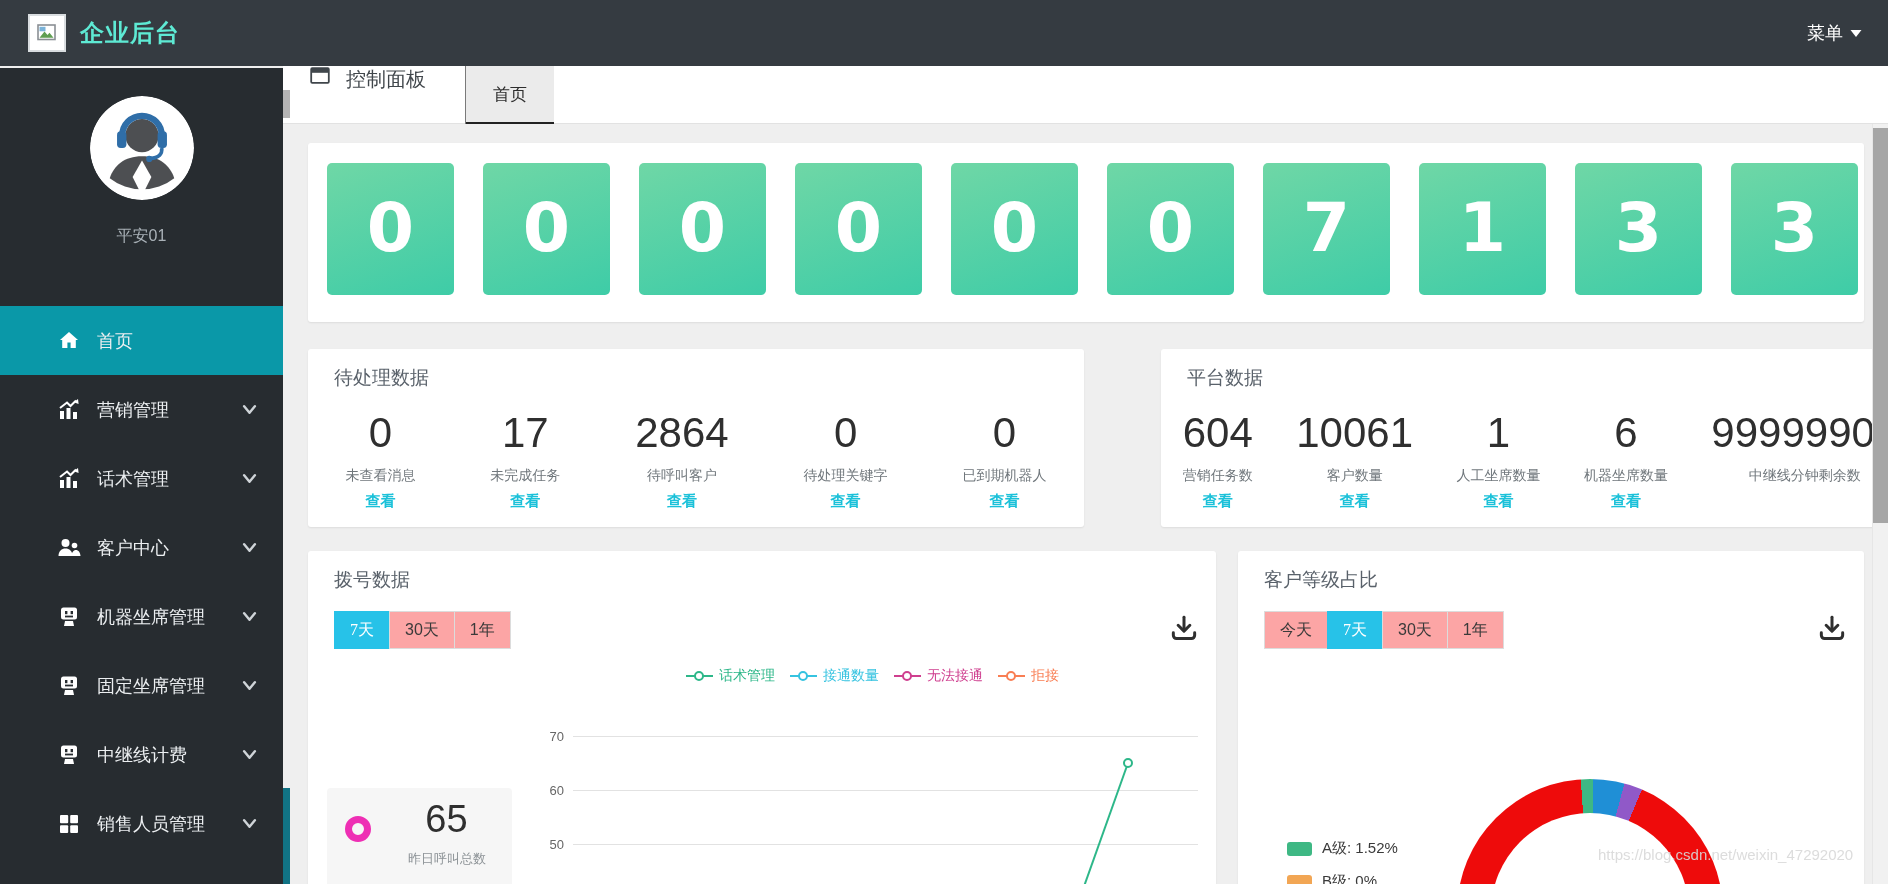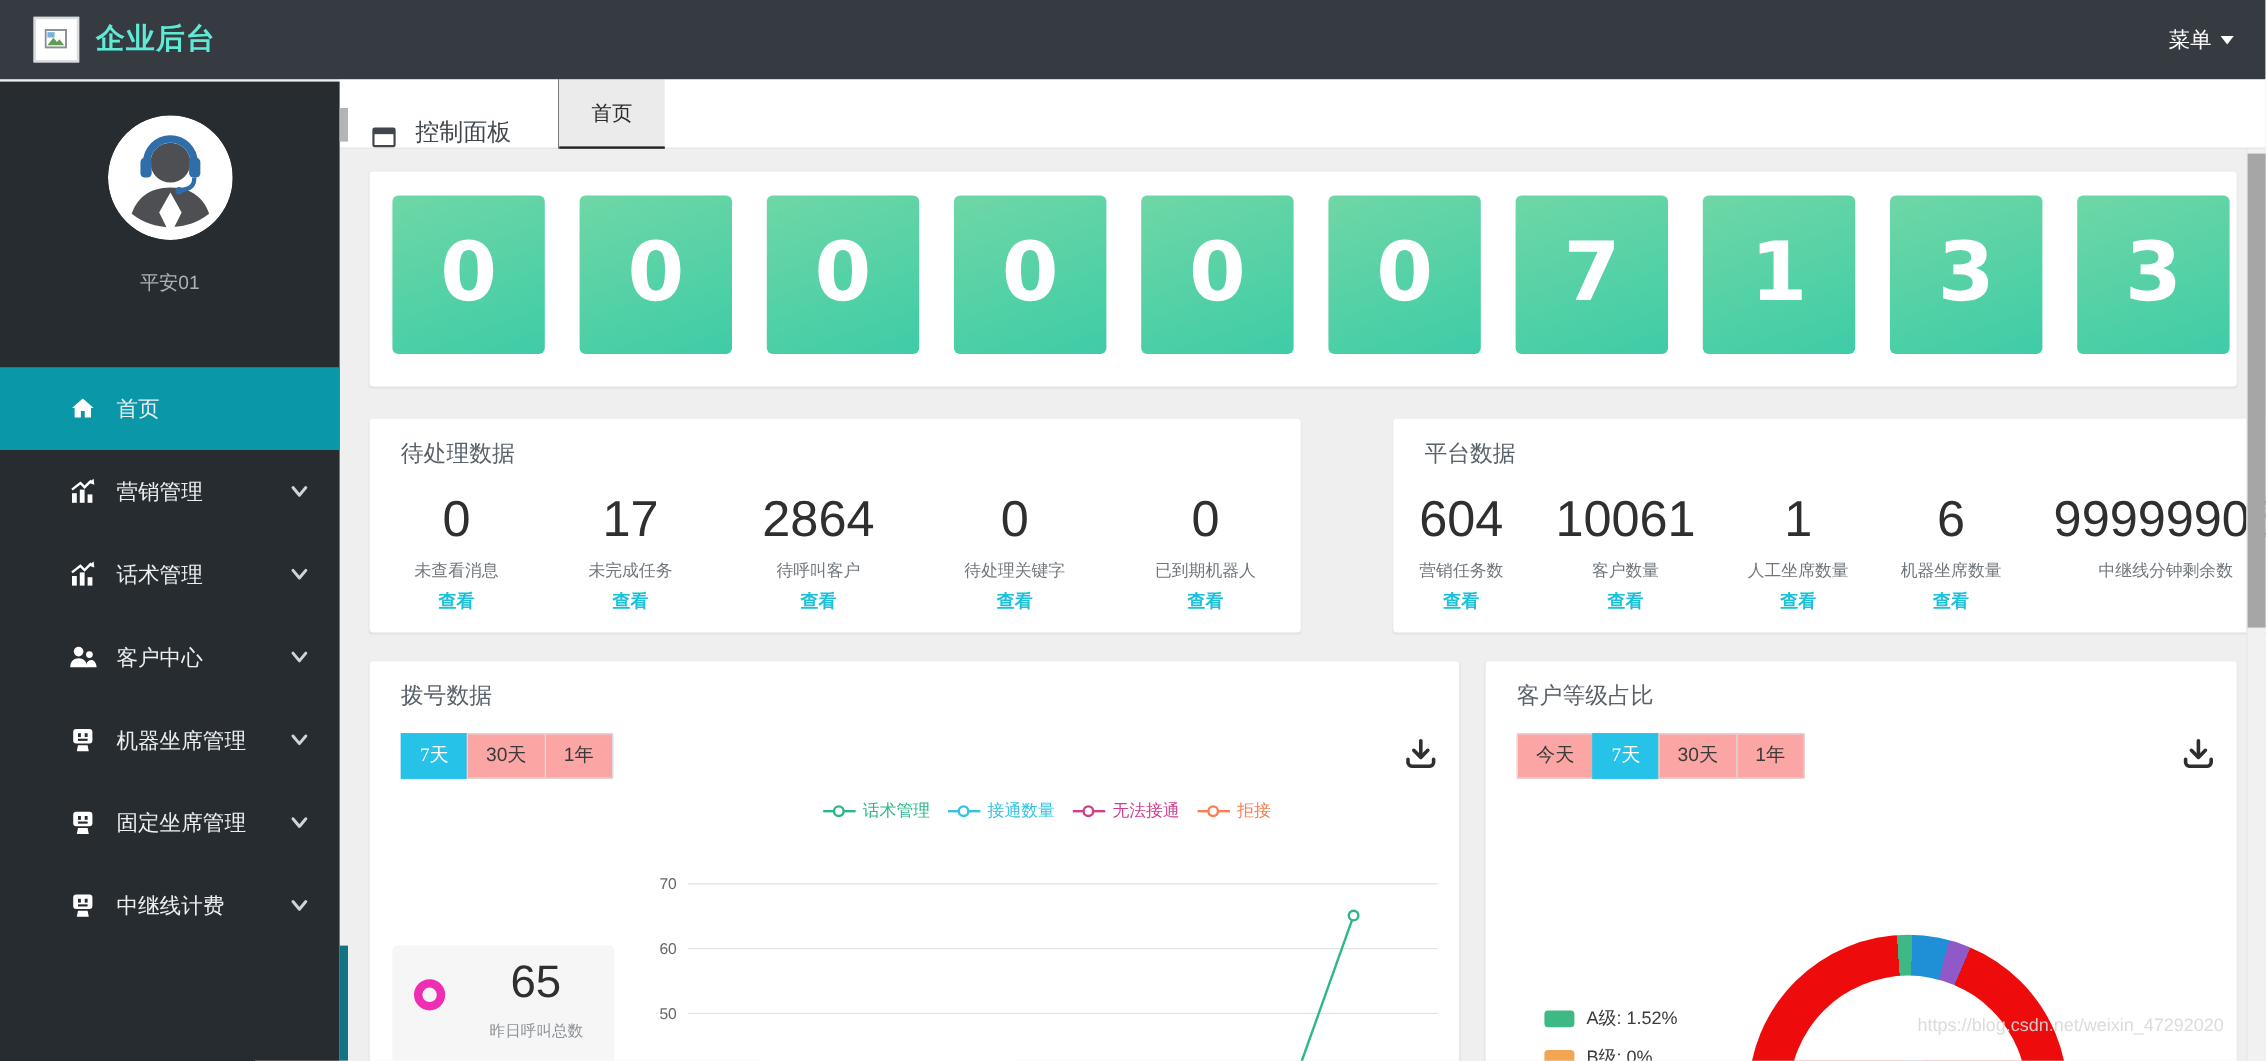--- a/index.html
+++ b/index.html
@@ -22,21 +22,21 @@
   .mi { position:relative; height:69px; display:flex; align-items:center; padding-left:57px; cursor:pointer; }
   .mi.active { background:#0a98a8; }
   .mi .ico { width:24px; height:24px; margin-right:16px; flex:0 0 24px; }
   .mi .lbl { color:#eceff1; font-size:18px; }
   .mi .chev { position:absolute; right:26px; top:28px; }
   
   .side-strip-thumb-top { position:absolute; left:283px; top:90px; width:7px; height:28px; background:#b4b4b4; z-index:30; }
   .side-strip-thumb-bottom { position:absolute; left:283px; top:788px; width:7px; height:96px; background:#117384; z-index:30; }
   
   .tabbar { position:absolute; left:283px; top:66px; width:1605px; height:58px; background:#fff; border-bottom:1px solid #e2e2e2; z-index:5; }
-  .crumb-tab { position:absolute; left:27px; top:0; height:58px; width:156px; display:flex; align-items:flex-end; border-right:1px solid #7a7a7a; cursor:pointer; }
+  .crumb-tab { position:absolute; left:27px; top:0; height:58px; width:156px; display:flex; align-items:flex-start; border-right:1px solid #7a7a7a; cursor:pointer; }
   .crumb-tab .txt { font-size:20px; color:#40464b; margin-left:16px; }
   .page-tab { position:absolute; left:183px; top:0; height:58px; width:88px; background:#ebebeb; border-bottom:2px solid #222; display:flex; align-items:center; justify-content:center; font-size:17px; color:#2d2d2d; cursor:pointer; }
   
   .panel { position:absolute; background:#fff; border-radius:3px; box-shadow:0 1px 2px rgba(0,0,0,.08); }
   .p-title { position:absolute; left:26px; top:16px; font-size:19px; color:#59616a; }
   
   .panel-cards { left:308px; top:143px; width:1556px; height:179px; }
   .cards-row { position:absolute; left:19px; top:20px; display:flex; gap:29px; }
   .gcard { width:127px; height:132px; border-radius:5px; background:linear-gradient(160deg,#6fd7a6,#3ecca7); color:#fff; font-size:68px; font-weight:bold; text-align:center; line-height:130px; font-family:"DejaVu Sans","Liberation Sans",sans-serif; }
   
@@ -198,20 +198,32 @@
           <rect x="8" y="6" width="2.4" height="3.2" fill="#272c30"></rect>
           <rect x="13.6" y="6" width="2.4" height="3.2" fill="#272c30"></rect>
           <rect x="8" y="10.6" width="8" height="1.8" fill="#272c30"></rect>
           <path d="M8 16 h8 l1 5 H7 Z" fill="#fff"></path>
         </svg>
       <span class="lbl">中继线计费</span>
       <svg class="chev" width="15" height="13" viewBox="0 0 14 12">
           <polyline points="2,3 7,9 12,3" fill="none" stroke="#cfd4d8" stroke-width="2.3" stroke-linecap="round" stroke-linejoin="round"></polyline>
         </svg>
     </div>
+    <div class="mi">
+      <svg class="ico" viewBox="0 0 24 24">
+          <rect x="3" y="3" width="8.2" height="8.2" rx="1" fill="#fff"></rect>
+          <rect x="13.2" y="3" width="7.8" height="8.2" rx="1" fill="#fff"></rect>
+          <rect x="3" y="13.2" width="8.2" height="7.8" rx="1" fill="#fff"></rect>
+          <rect x="13.2" y="13.2" width="7.8" height="7.8" rx="1" fill="#fff"></rect>
+        </svg>
+      <span class="lbl">销售人员管理</span>
+      <svg class="chev" width="15" height="13" viewBox="0 0 14 12">
+          <polyline points="2,3 7,9 12,3" fill="none" stroke="#cfd4d8" stroke-width="2.3" stroke-linecap="round" stroke-linejoin="round"></polyline>
+        </svg>
+    </div>
   </div>
 </div>
 <div class="side-strip-thumb-top"></div>
 <div class="side-strip-thumb-bottom"></div>
 
 <div class="tabbar">
   <div class="crumb-tab">
     <svg width="20" height="19" viewBox="0 0 20 19">
         <rect x="1.2" y="2.2" width="17.6" height="14.6" rx="1" fill="none" stroke="#40464b" stroke-width="1.8"></rect>
         <rect x="1.2" y="2.2" width="17.6" height="4.6" fill="#40464b"></rect>

